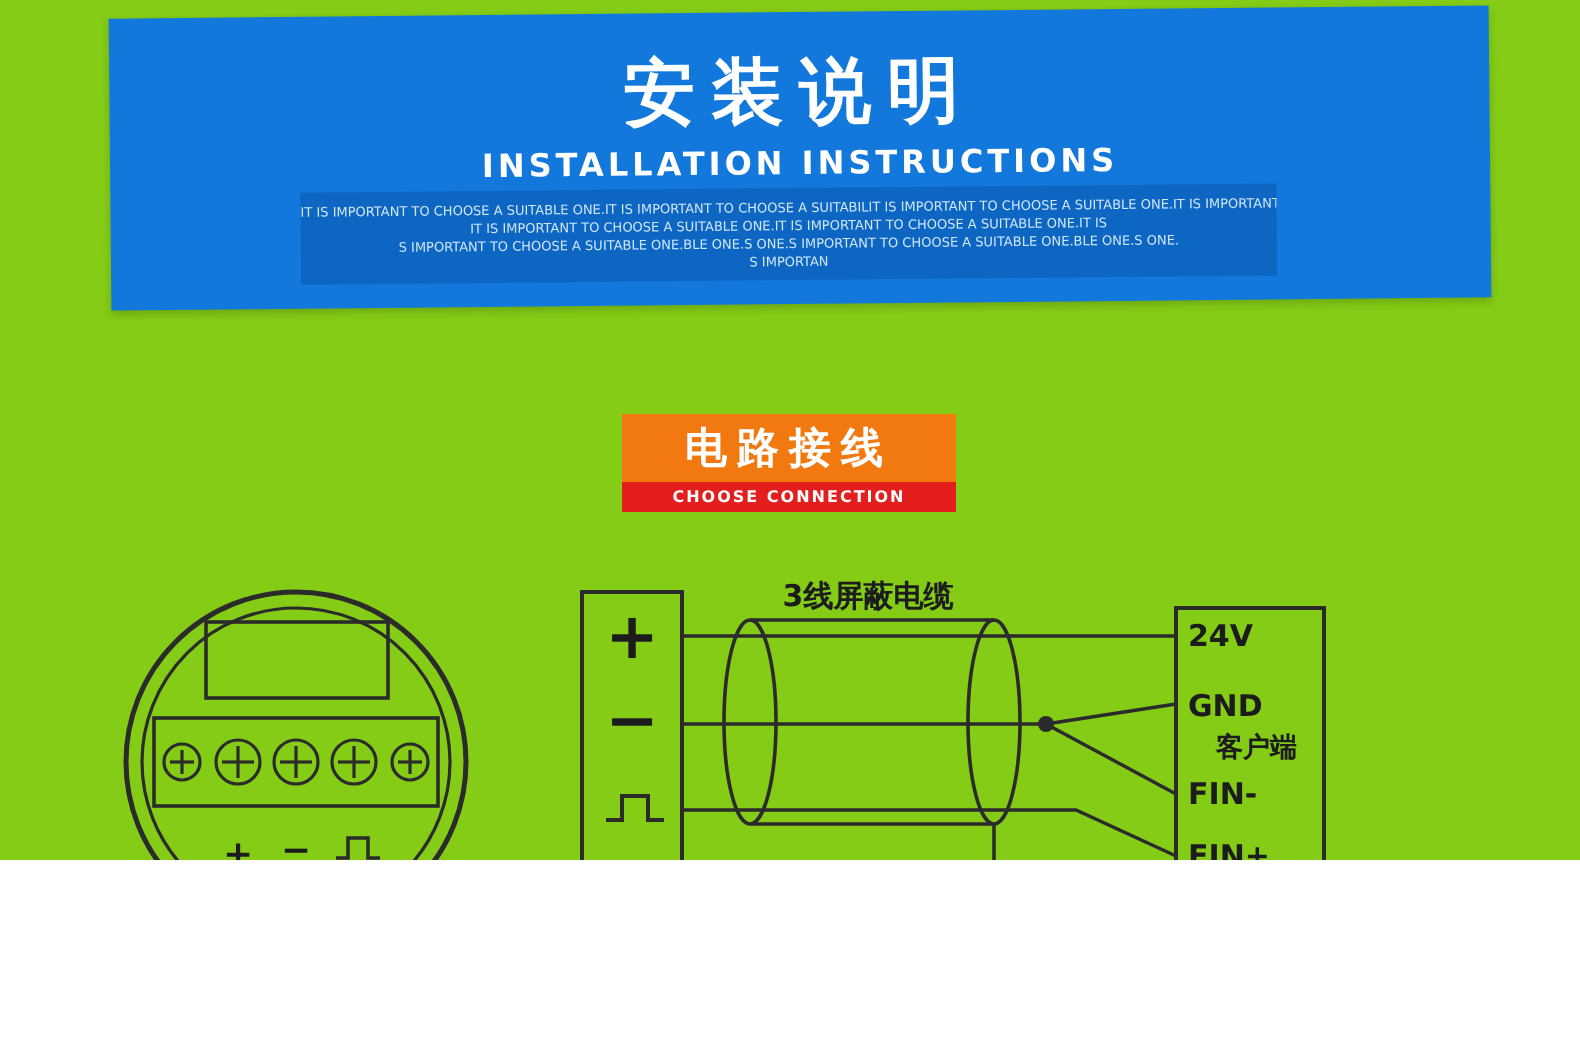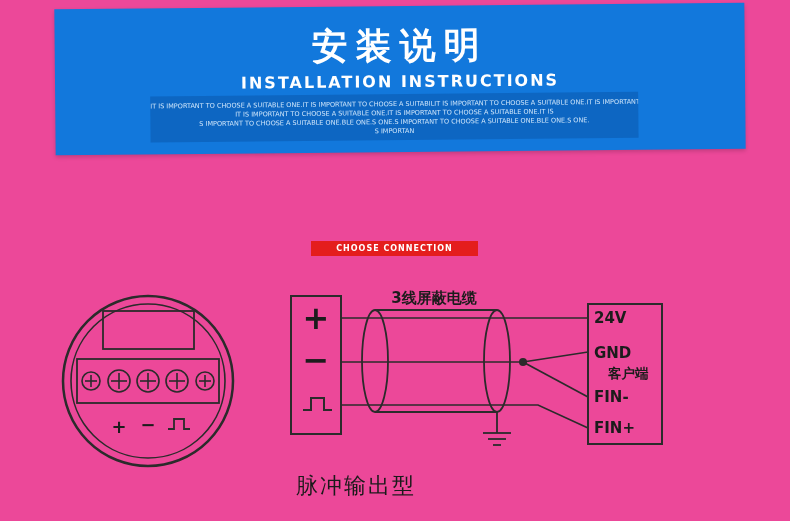--- a/index.html
+++ b/index.html
@@ -1,16 +1,16 @@
 <!DOCTYPE html>
 <html><head>
 <meta charset="utf-8">
 <style>
   html,body{margin:0;padding:0;background:#ffffff;font-family:"DejaVu Sans","Liberation Sans",sans-serif;}
-  #screen{position:relative;width:790px;height:521px;background:#ec4899;overflow:hidden;}
+  #screen{position:relative;width:790px;height:430px;background:#84cc16;overflow:hidden;}
 
   
   .banner{position:absolute;left:55px;top:6px;width:690px;height:146px;
           background:#1278dc;transform:rotate(-0.55deg);box-shadow:0 2px 4px rgba(0,0,0,.18);}
   .banner-title-cn{position:absolute;left:0;top:16px;width:100%;text-align:center;
           color:#ffffff;font-size:36px;font-weight:bold;letter-spacing:8px;}
   .banner-title-en{position:absolute;left:0;top:66px;width:100%;text-align:center;
           color:#ffffff;font-size:16px;font-weight:bold;letter-spacing:2px;}
   .banner-inner{position:absolute;left:95px;top:88px;width:488px;height:46px;
           background:#0d66c2;color:#cfe6fb;text-align:center;
@@ -43,20 +43,21 @@
     <div class="banner-title-en">INSTALLATION INSTRUCTIONS</div>
     <div class="banner-inner">
       <div>IT IS IMPORTANT TO CHOOSE A SUITABLE ONE.IT IS IMPORTANT TO CHOOSE A SUITABILIT IS IMPORTANT TO CHOOSE A SUITABLE ONE.IT IS IMPORTANT TO CHOOSE A SUITA</div>
       <div>IT IS IMPORTANT TO CHOOSE A SUITABLE ONE.IT IS IMPORTANT TO CHOOSE A SUITABLE ONE.IT IS</div>
       <div>S IMPORTANT TO CHOOSE A SUITABLE ONE.BLE ONE.S ONE.S IMPORTANT TO CHOOSE A SUITABLE ONE.BLE ONE.S ONE.</div>
       <div>S IMPORTAN</div>
     </div>
   </div>
 
   <div class="badge">
+    <div class="badge-top">电路接线</div>
     <div class="badge-bottom">CHOOSE CONNECTION</div>
   </div>
 
   <svg class="diagram-svg" width="790" height="240" viewBox="0 0 790 240">
 
     <g>
       <circle class="stroke" cx="148" cy="111" r="85" stroke-width="2.5"></circle>
       <circle class="stroke" cx="148" cy="111" r="77" stroke-width="1.6"></circle>
       <rect class="stroke" x="103" y="41" width="91" height="38" stroke-width="1.8"></rect>
       <rect class="stroke" x="77" y="89" width="142" height="44" stroke-width="1.8"></rect>

